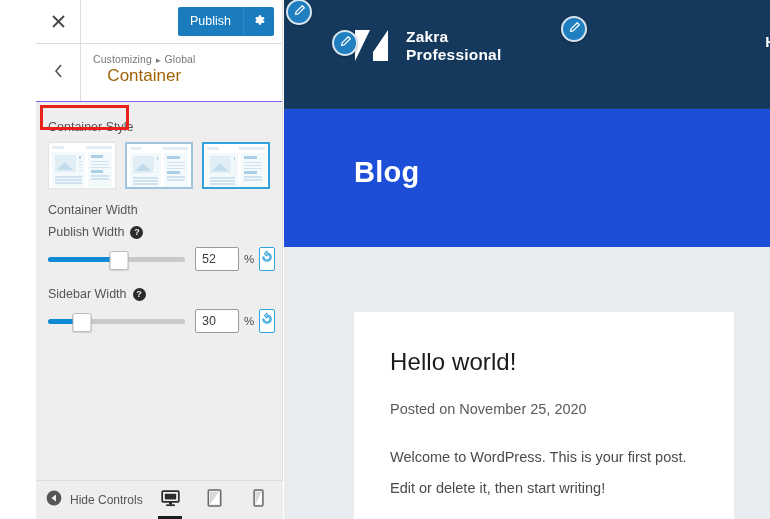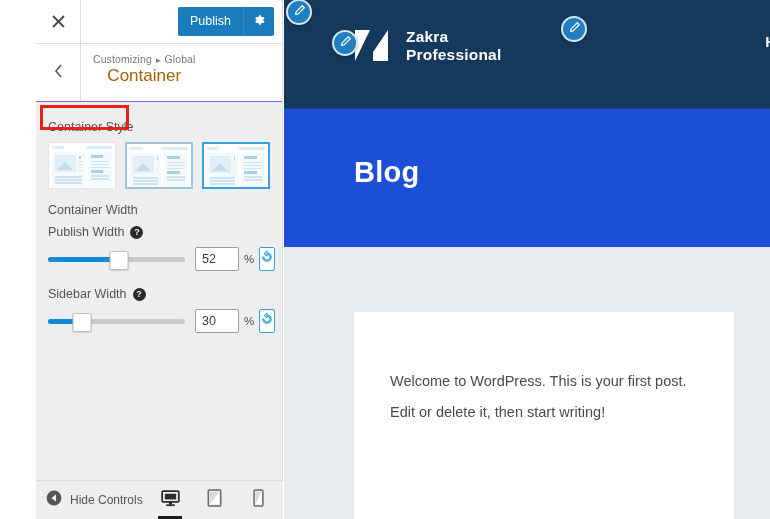--- a/index.html
+++ b/index.html
@@ -615,20 +615,22 @@
       <div class="nav-home">Hello</div>
     </div>
 
     <div class="page-banner">
       <div class="banner-title">Blog</div>
     </div>
 
     <div class="content-area">
       <div class="post-card">
         <div class="post-inner">
+          <h1 class="post-title">Hello world!</h1>
+          <div class="post-meta">Posted on November 25, 2020</div>
           <div class="post-excerpt">Welcome to WordPress. This is your first post. Edit or delete it, then start writing!</div>
         </div>
       </div>
     </div>
 
   </div>
 
 </div>
 
 </body></html>

